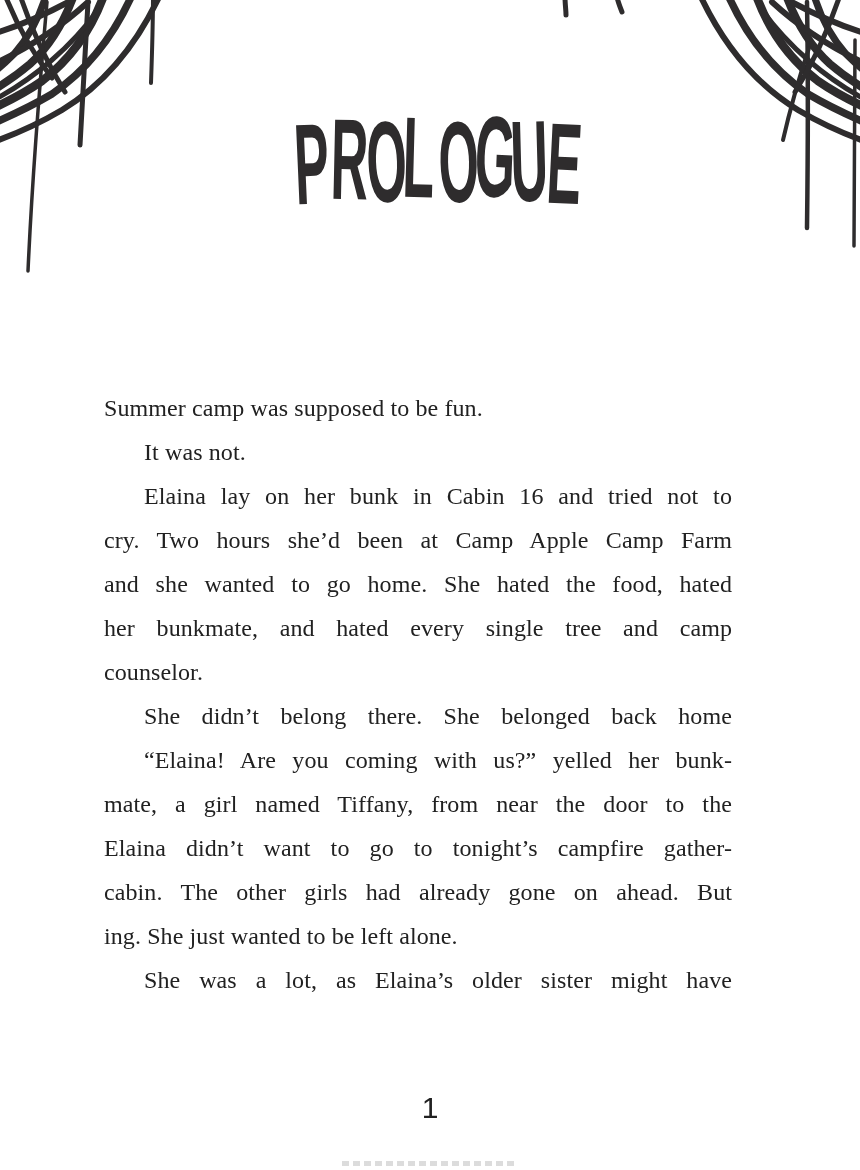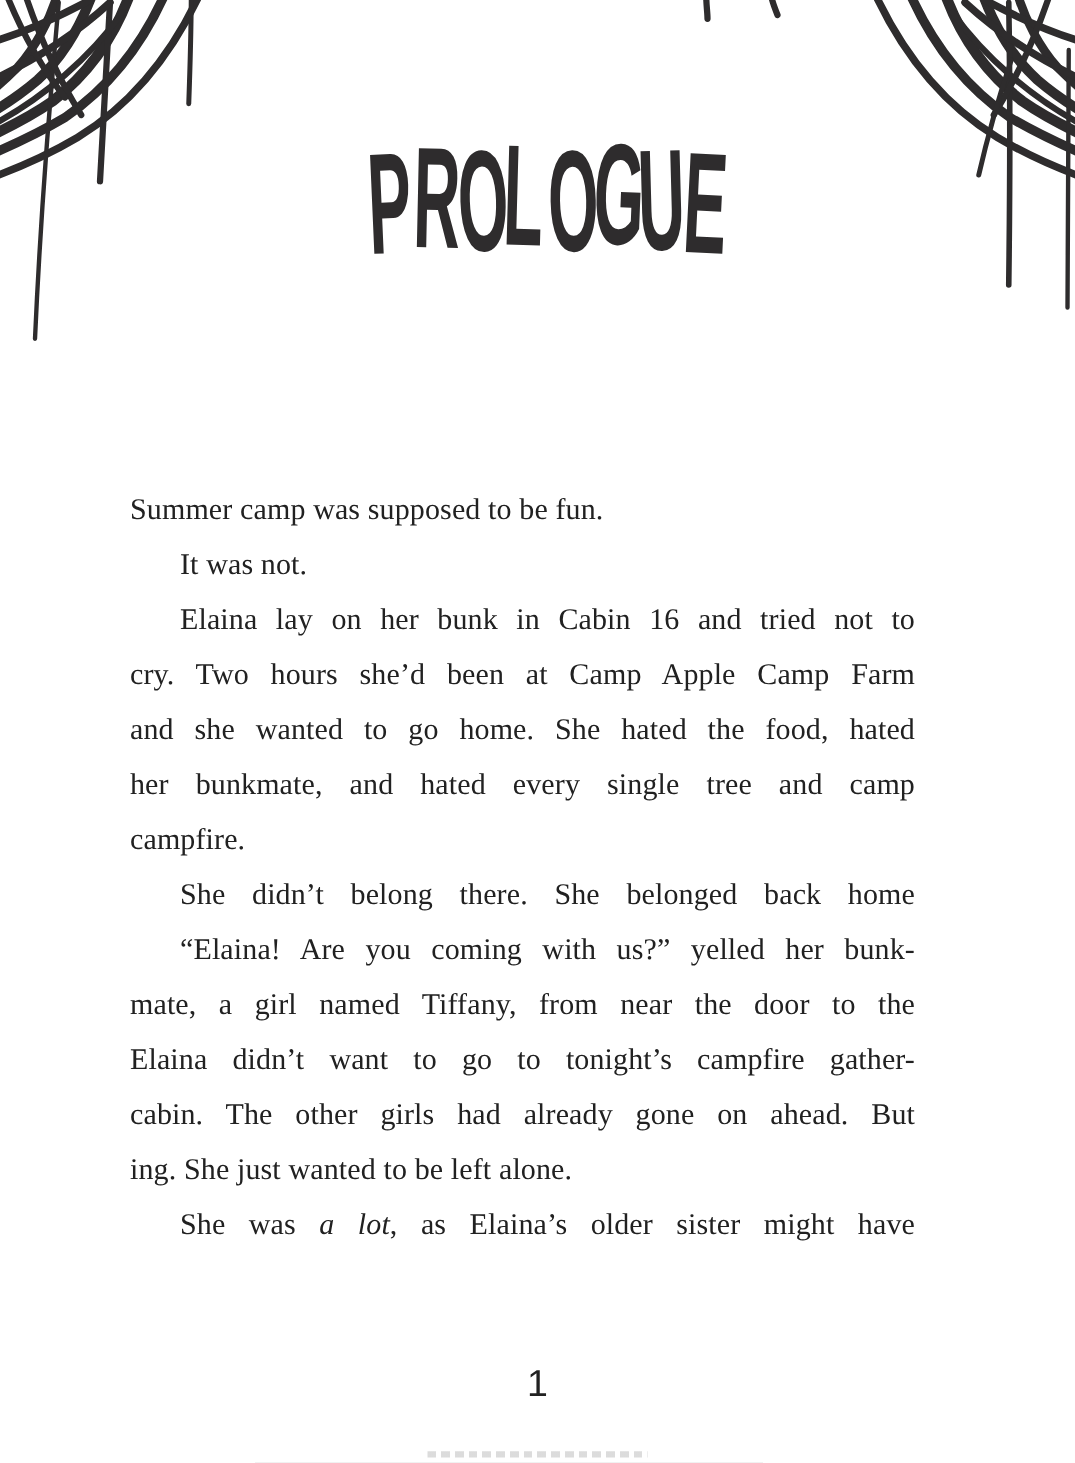--- a/index.html
+++ b/index.html
@@ -35,21 +35,21 @@
   .body-text{
     position:absolute;top:386px;left:104px;width:628px;
     color:var(--text-color,#222);
   }
   .line{
     font-size:24px;line-height:44px;height:44px;
     letter-spacing:0.1px;
   }
   .indent .line:first-child{text-indent:40px;}
   .just{text-align:justify;text-align-last:justify;}
-  .it{font-style:italic;}
+  .it{}
   
   .pagenum{
     position:absolute;top:1086px;left:0;width:860px;height:44px;
     text-align:center;
     font-family:"Liberation Sans", sans-serif;
     font-size:30px;line-height:44px;
     color:var(--text-color,#222);
   }
   
   .faint-strip{
@@ -114,21 +114,21 @@
         <div class="line"><span>Summer camp was supposed to be fun.</span></div>
       </div>
       <div class="indent">
         <div class="line"><span>It was not.</span></div>
       </div>
       <div class="indent">
         <div class="line just"><span>Elaina lay on her bunk in Cabin 16 and tried not to</span></div>
         <div class="line just"><span>cry. Two hours she’d been at Camp Apple Camp Farm</span></div>
         <div class="line just"><span>and she wanted to go home. She hated the food, hated</span></div>
         <div class="line just"><span>her bunkmate, and hated every single tree and camp</span></div>
-        <div class="line"><span>campfire.</span></div>
+        <div class="line"><span>counselor.</span></div>
       </div>
       <div class="indent">
         <div class="line just"><span>She didn’t belong there. She belonged back home</span></div>
       </div>
       <div class="indent">
         <div class="line just"><span>“Elaina! Are you coming with us?” yelled her bunk-</span></div>
         <div class="line just"><span>mate, a girl named Tiffany, from near the door to the</span></div>
         <div class="line just"><span>Elaina didn’t want to go to tonight’s campfire gather-</span></div>
         <div class="line just"><span>cabin. The other girls had already gone on ahead. But</span></div>
         <div class="line"><span>ing. She just wanted to be left alone.</span></div>

